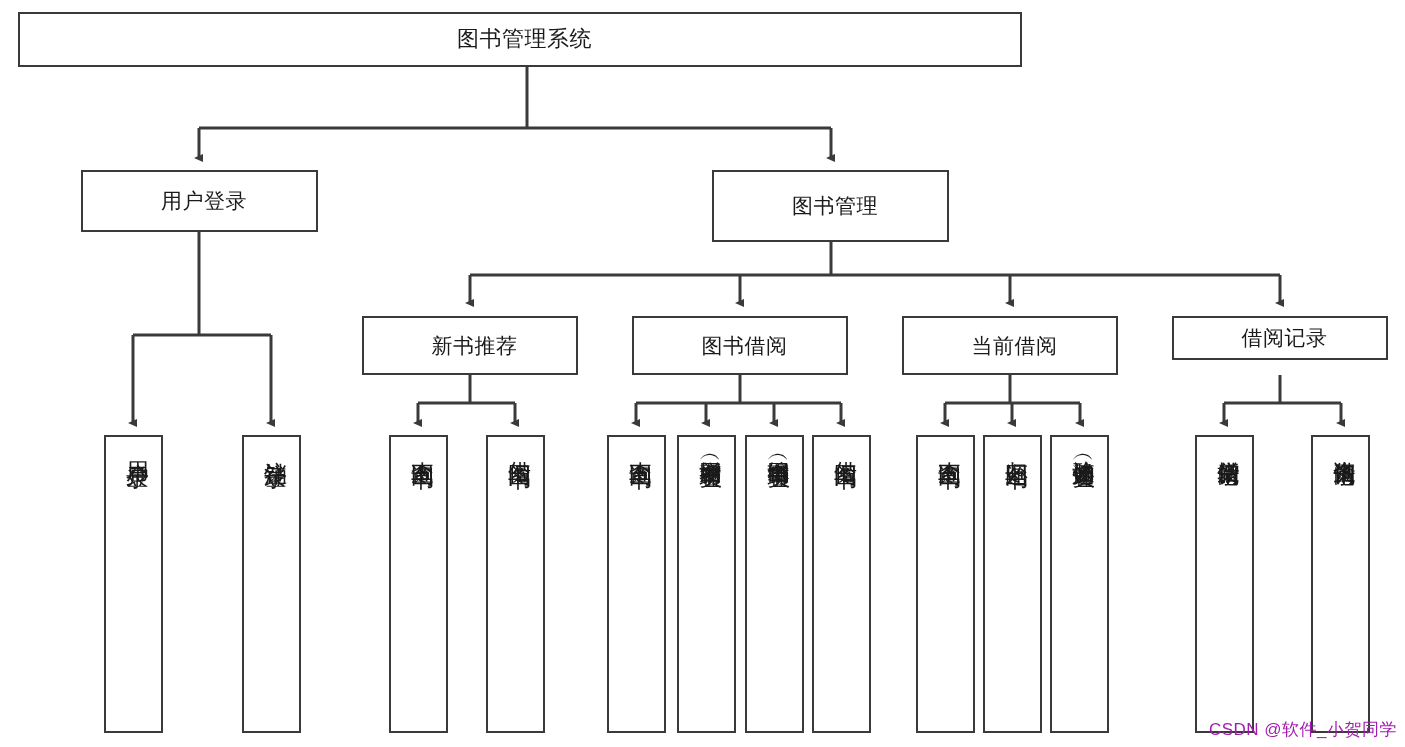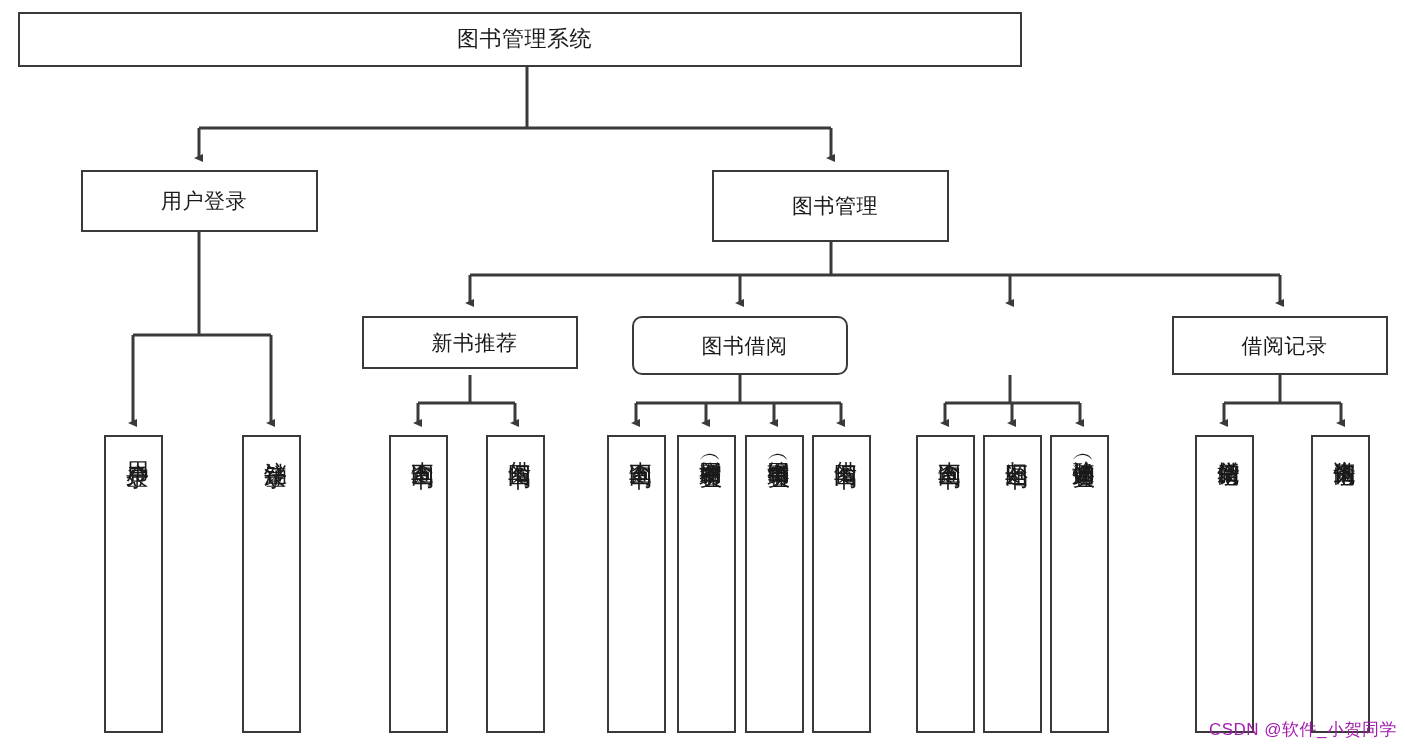--- a/index.html
+++ b/index.html
@@ -136,27 +136,30 @@
     <span class="label">图书管理系统</span>
   </div>
 
   <div class="node horizontal" style="left:81px; top:170px; width:237px; height:62px;">
     <span class="label">用户登录</span>
   </div>
   <div class="node horizontal" style="left:712px; top:170px; width:237px; height:72px;">
     <span class="label">图书管理</span>
   </div>
 
-  <div class="node horizontal" style="left:362px; top:316px; width:216px; height:53px;">
+  <div class="node horizontal" style="left:362px; top:316px; width:216px; height:59px;">
     <span class="label">新书推荐</span>
   </div>
-  <div class="node horizontal" style="left:632px; top:316px; width:216px; height:59px;border-radius:10px;">
+  <div class="node horizontal" style="left:632px; top:316px; width:216px; height:59px;">
     <span class="label">图书借阅</span>
   </div>
-  <div class="node horizontal" style="left:1172px; top:316px; width:216px; height:59px;">
+  <div class="node horizontal" style="left:902px; top:316px; width:216px; height:59px;">
+    <span class="label">当前借阅</span>
+  </div>
+  <div class="node horizontal" style="left:1172px; top:316px; width:216px; height:44px;">
     <span class="label">借阅记录</span>
   </div>
 
   <div class="node vertical" style="left:104px; top:435px; width:59px; height:298px;">
     <span class="label">用户登录</span>
   </div>
   <div class="node vertical" style="left:242px; top:435px; width:59px; height:298px;">
     <span class="label">注销登录</span>
   </div>
 

